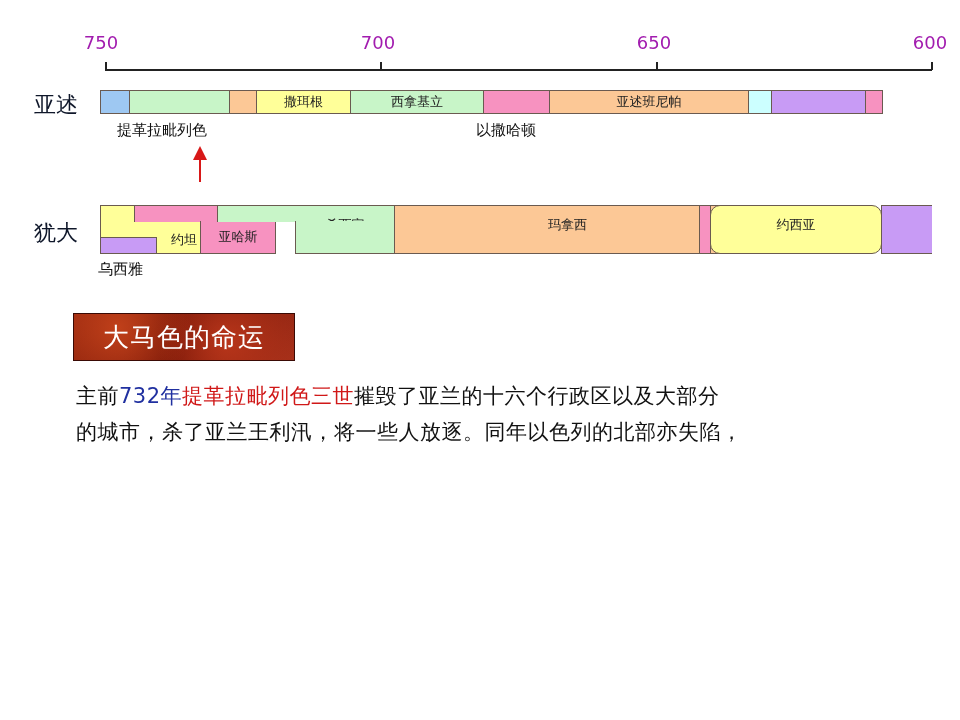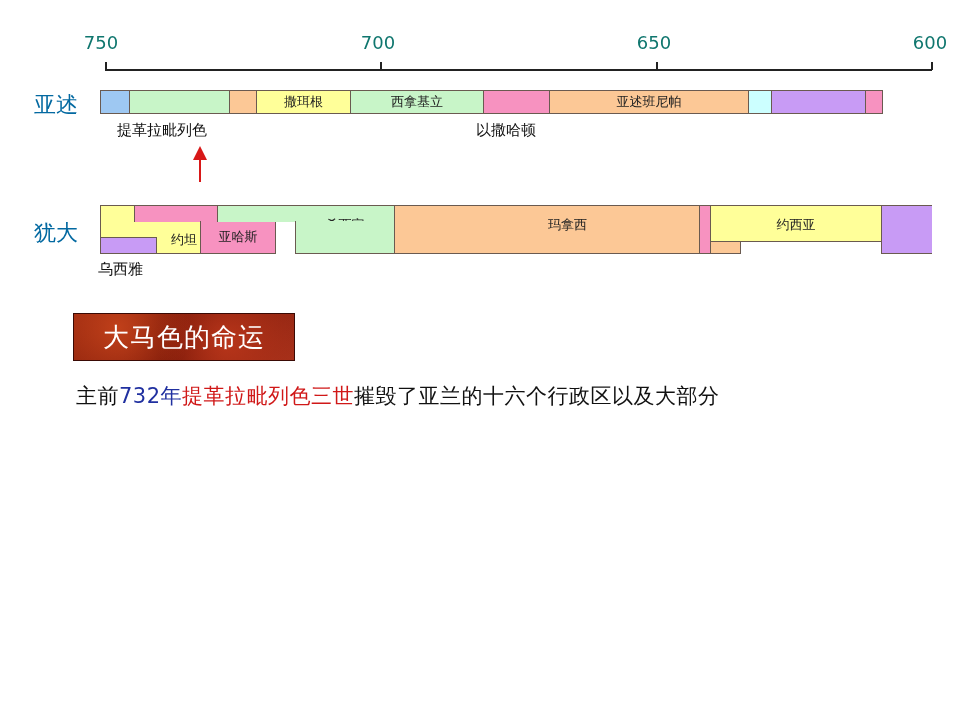--- a/index.html
+++ b/index.html
@@ -1,22 +1,22 @@
 <!DOCTYPE html>
 <html><head>
 <meta charset="utf-8">
 <style>
   html, body { margin:0; padding:0; background:#ffffff; }
   body { width:960px; height:720px; position:relative; overflow:hidden;
          font-family:"DejaVu Sans","Liberation Sans",sans-serif; color:#111; }
   .abs { position:absolute; }
-  .tick-label { font-size:18px; color:#0f766e; transform:translateX(-50%); top:32px; }
+  .tick-label { font-size:18px; color:#a21caf; transform:translateX(-50%); top:32px; }
   .axis-line { left:105px; top:69px; width:827px; height:1.5px; background:#222; }
   .tick { width:1.5px; height:8px; background:#222; top:62px; }
-  .row-label { font-size:22px; color:#0369a1; left:34px; }
+  .row-label { font-size:22px; color:#0f172a; left:34px; }
   .seg { position:absolute; box-sizing:border-box; border:1px solid #6a5a50;
          display:flex; align-items:center; justify-content:center;
          font-size:13px; color:#222; white-space:nowrap; }
   .subtitle { font-size:15px; color:#111; }
   .banner { left:73px; top:313px; width:222px; height:48px; box-sizing:border-box;
             border:1px solid #3a0a05;
             background: radial-gradient(circle at 20% 30%, #c0401a 0%, transparent 40%),
                         radial-gradient(circle at 70% 60%, #b8351a 0%, transparent 45%),
                         radial-gradient(circle at 45% 80%, #7a1808 0%, transparent 40%),
                         linear-gradient(135deg,#9c2a10,#7d1a0a 50%,#a6301a);
@@ -70,22 +70,23 @@
   <div class="seg" style="left:100px;top:237px;width:57px;height:17px;background:#c89bf5;"></div>
 
   <div class="seg" style="left:134px;top:205px;width:84px;height:17px;background:#f792c0;border-bottom:none;"></div>
   <div class="seg" style="left:200px;top:221px;width:76px;height:33px;background:#f792c0;border-top:none;">亚哈斯</div>
 
   <div class="seg" style="left:217px;top:205px;width:178px;height:17px;background:#c8f5c8;border-bottom:none;align-items:flex-start;padding-left:78px;padding-top:10px;">希西家</div>
   <div class="seg" style="left:295px;top:221px;width:100px;height:33px;background:#c8f5c8;border-top:none;"></div>
 
   <div class="seg" style="left:394px;top:205px;width:347px;height:49px;background:#fcc896;align-items:flex-start;padding-top:10px;">玛拿西</div>
   <div class="seg" style="left:699px;top:205px;width:12px;height:49px;background:#f792c0;"></div>
-  <div class="seg" style="left:710px;top:205px;width:172px;height:37px;background:#ffff99;align-items:flex-start;padding-top:10px;">约西亚</div>
+  <div class="seg" style="left:710px;top:205px;width:172px;height:49px;background:#ffff99;align-items:flex-start;padding-top:10px;border-radius:10px;">约西亚</div>
   <div class="seg" style="left:881px;top:205px;width:51px;height:49px;background:#c89bf5;border-right:none;"></div>
 </div>
 <div class="abs subtitle" style="left:98px;top:260px;">乌西雅</div>
 
 <div class="abs banner">大马色的命运</div>
 
 <div class="abs para">
   <div><span>主前</span><span class="blue">732年</span><span class="red">提革拉毗列色三世</span><span>摧毁了亚兰的十六个行政区以及大部分</span></div>
+  <div>的城市，杀了亚兰王利汛，将一些人放逐。同年以色列的北部亦失陷，</div>
 </div>
 
 </body></html>

